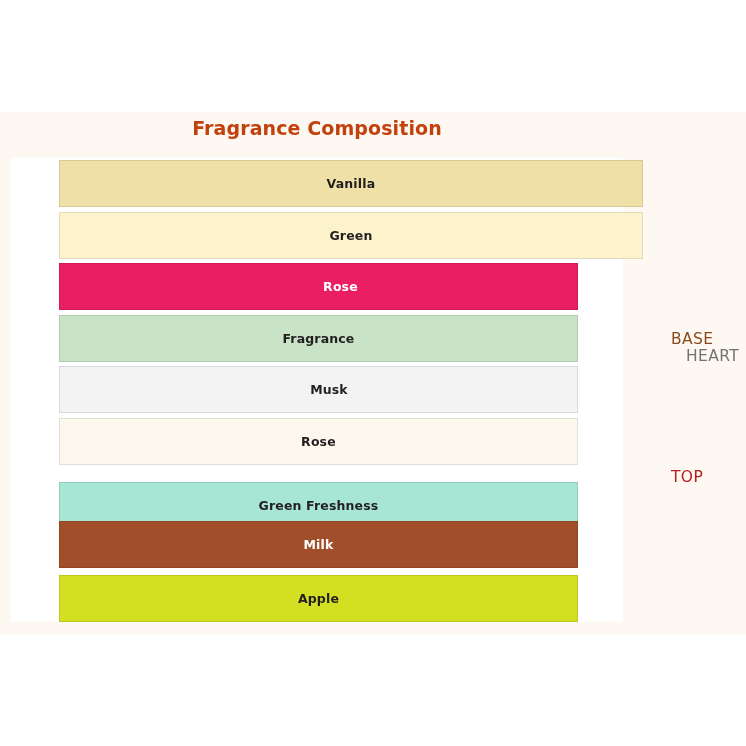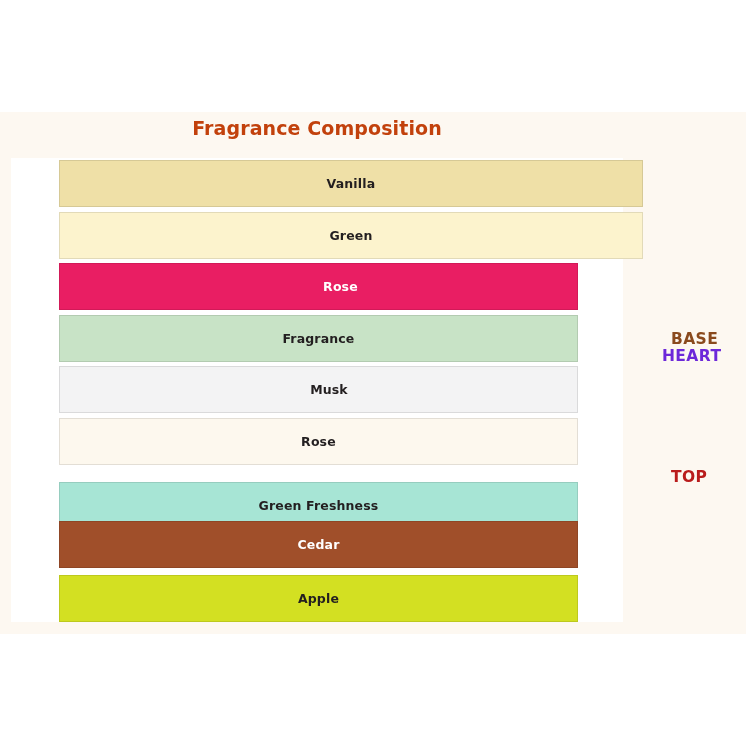--- a/index.html
+++ b/index.html
@@ -68,21 +68,21 @@
   .bar-label {
     font-size: 12.5px;
     font-weight: bold;
     letter-spacing: 0.15px;
     white-space: nowrap;
   }
   
   .stage-label {
     position: absolute;
     font-size: 15.5px;
-    font-weight: bold;
+    font-weight: normal;
     letter-spacing: 0.4px;
     white-space: nowrap;
     text-align: left;
   }
 </style>
 </head>
 <body>
 
 <div id="canvas">
 
@@ -122,29 +122,29 @@
           <span class="bar-label" style="color: rgb(35, 31, 32);">Rose</span>
         </div>
       </div>
       <div class="bar-row" style="top: 322px; height: 51.5556px;">
         <div class="bar" style="width: 518.976px; background: rgb(167, 229, 213); height: 47.0556px;">
           <span class="bar-label" style="color: rgb(35, 31, 32);">Green Freshness</span>
         </div>
       </div>
       <div class="bar-row" style="top: 360.889px; height: 51.5556px;">
         <div class="bar" style="width: 518.976px; background: rgb(160, 79, 42); height: 47.0556px;">
-          <span class="bar-label" style="color: rgb(255, 255, 255);">Cedar</span>
+          <span class="bar-label" style="color: rgb(255, 255, 255);">Milk</span>
         </div>
       </div>
       <div class="bar-row" style="top: 415px; height: 51.5556px;">
         <div class="bar" style="width: 518.976px; background: rgb(211, 224, 34); height: 47.0556px;">
           <span class="bar-label" style="color: rgb(35, 31, 32);">Apple</span>
         </div>
       </div>
     </div>
 
   <div class="stage-label" id="stage-base" style="left: 671px; top: 330px; color: rgb(138, 74, 30);">BASE</div>
 
-  <div class="stage-label" id="stage-heart" style="left: 662px; top: 347px; color: #6d28d9;">HEART</div>
+  <div class="stage-label" id="stage-heart" style="left: 686px; top: 347px; color: #737373;">HEART</div>
 
   <div class="stage-label" id="stage-top" style="left: 671px; top: 468px; color: #b91c1c;">TOP</div>
 
 </div>
 
 </body></html>

